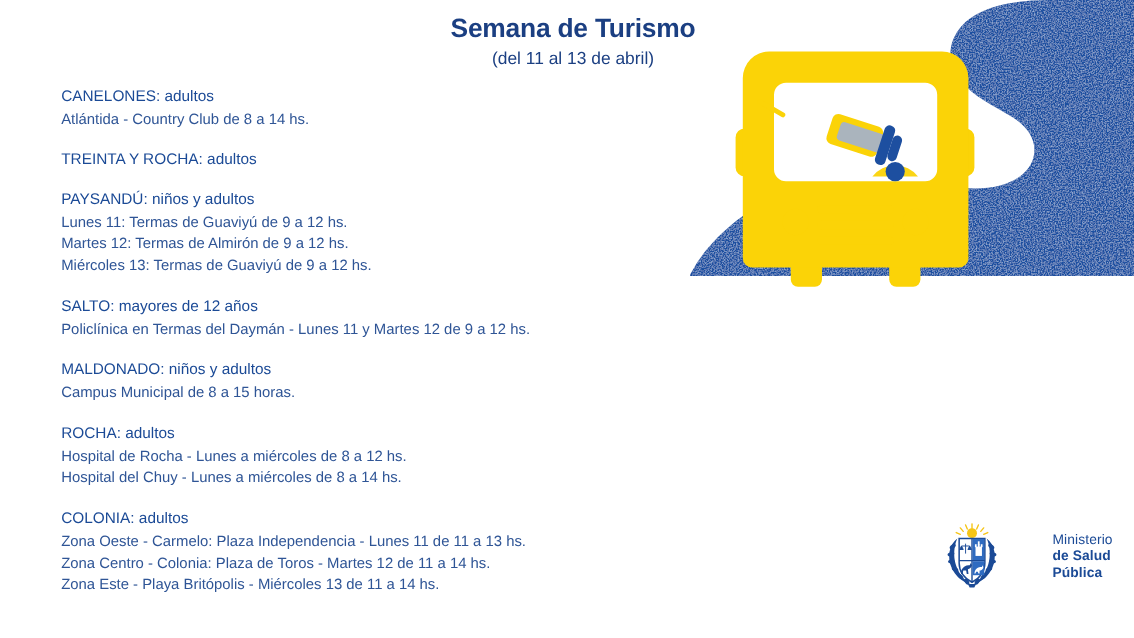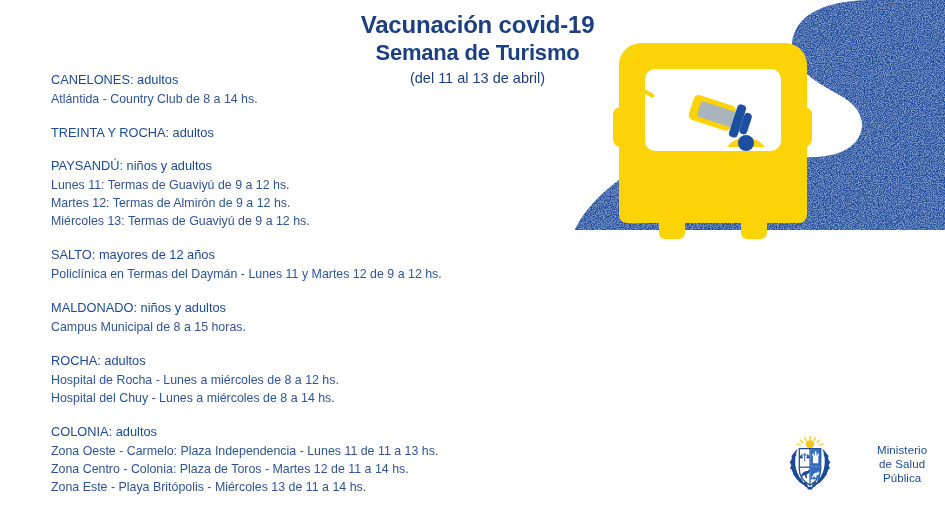--- a/index.html
+++ b/index.html
@@ -102,21 +102,21 @@
     gap: 9px;
   }
   #coat-of-arms { width: 54px; height: 56px; display: block; }
   #ministry-text {
     font-size: 11.5px;
     color: #1b4a96;
     line-height: 14px;
     margin-left: 31px;
   }
   #ministry-line-1 { font-weight: normal; letter-spacing: 0.1px; }
-  #ministry-line-2, #ministry-line-3 { font-weight: normal; letter-spacing: 0.1px; text-align: center; }
+  #ministry-line-2, #ministry-line-3 { font-weight: bold; letter-spacing: 0.1px; }
 </style>
 </head>
 <body>
 
 <div id="poster">
 
   <div id="artwork">
     <svg width="370" height="330" viewBox="0 0 370 330" xmlns="http://www.w3.org/2000/svg">
       <defs>
         <filter id="speckle" x="-10%" y="-10%" width="120%" height="120%">
@@ -170,21 +170,20 @@
           <rect x="56" y="9" width="38" height="16" rx="3" fill="#aab4bd"></rect>
           <rect x="92" y="0" width="9" height="34" rx="4" fill="#1d4fa0"></rect>
           <rect x="101" y="6" width="8" height="22" rx="4" fill="#1d4fa0"></rect>
           <rect x="-16" y="15" width="26" height="4" rx="2" fill="#fbd307" transform="rotate(12,-3,17)"></rect>
         </g>
       </g>
     </svg>
   </div>
 
   <div id="headings">
-    <div id="title-1">Vacunación covid-19</div>
     <div id="title-2">Semana de Turismo</div>
     <div id="title-3">(del 11 al 13 de abril)</div>
   </div>
 
   <div id="listing">
       <div class="dept-block">
         <div class="dept-heading">CANELONES: adultos</div>
         <div class="dept-line">Atlántida - Country Club de 8 a 14 hs.</div>
       </div>
       <div class="dept-block">

